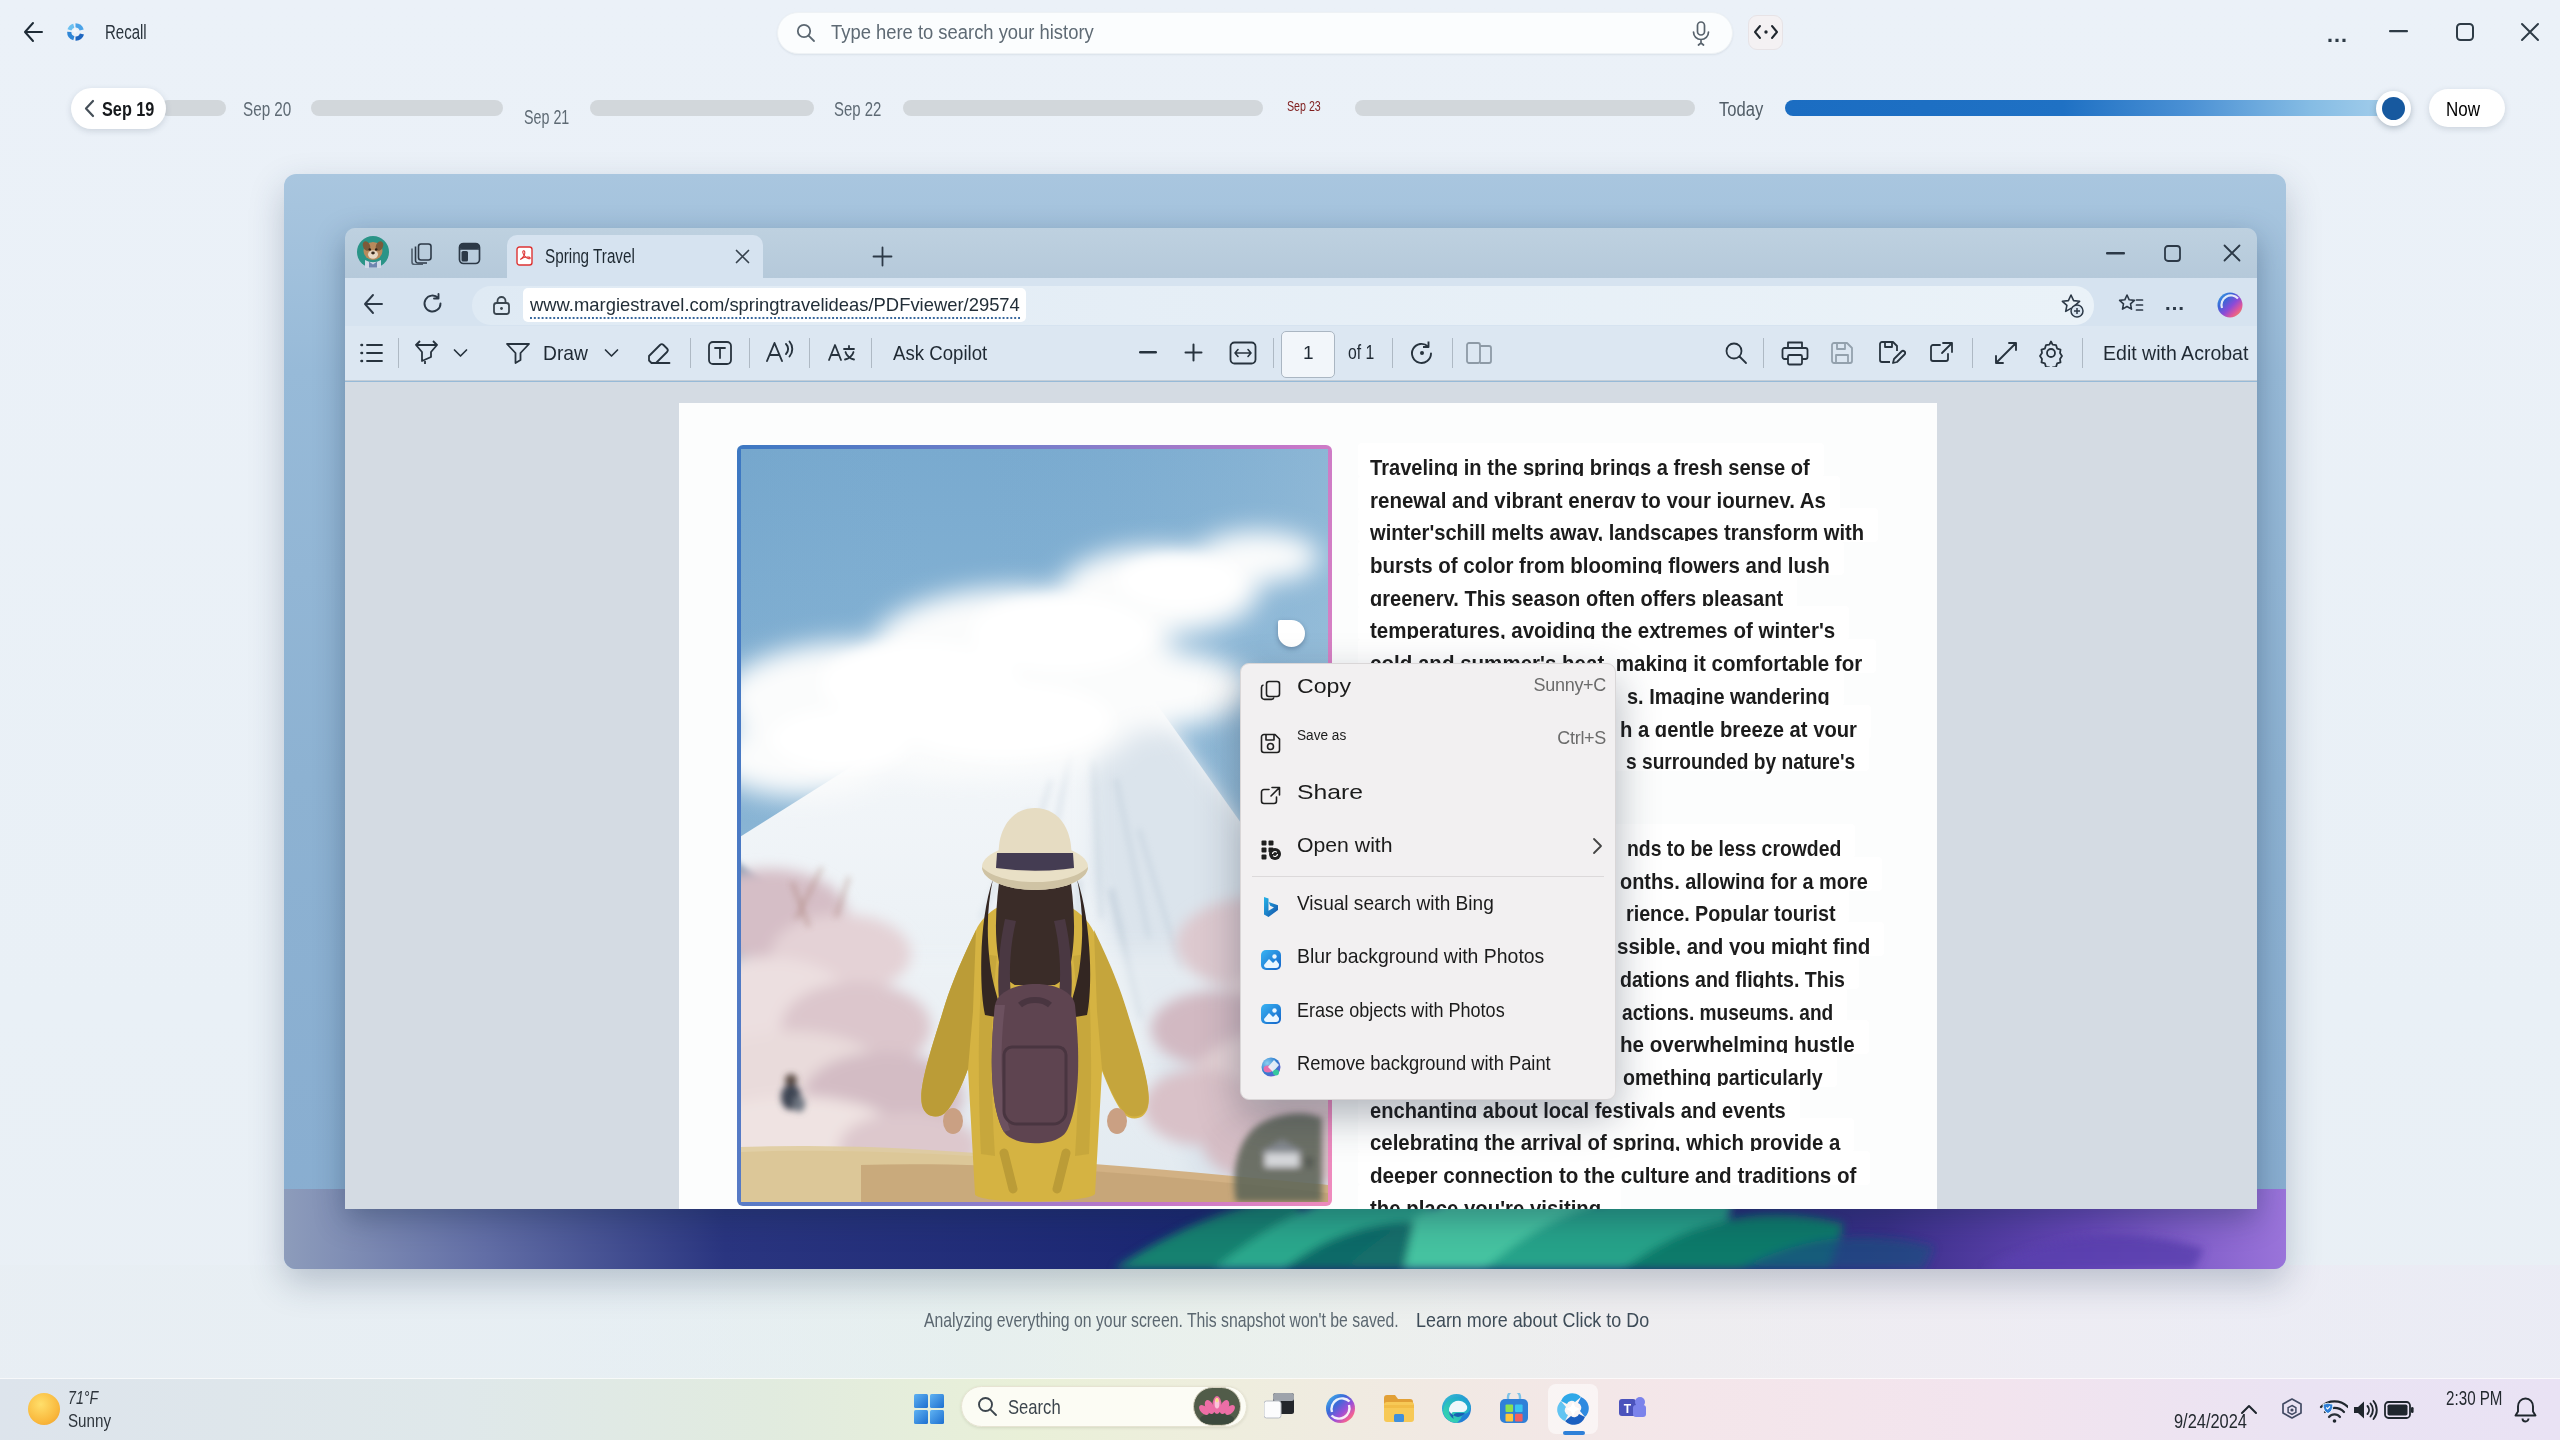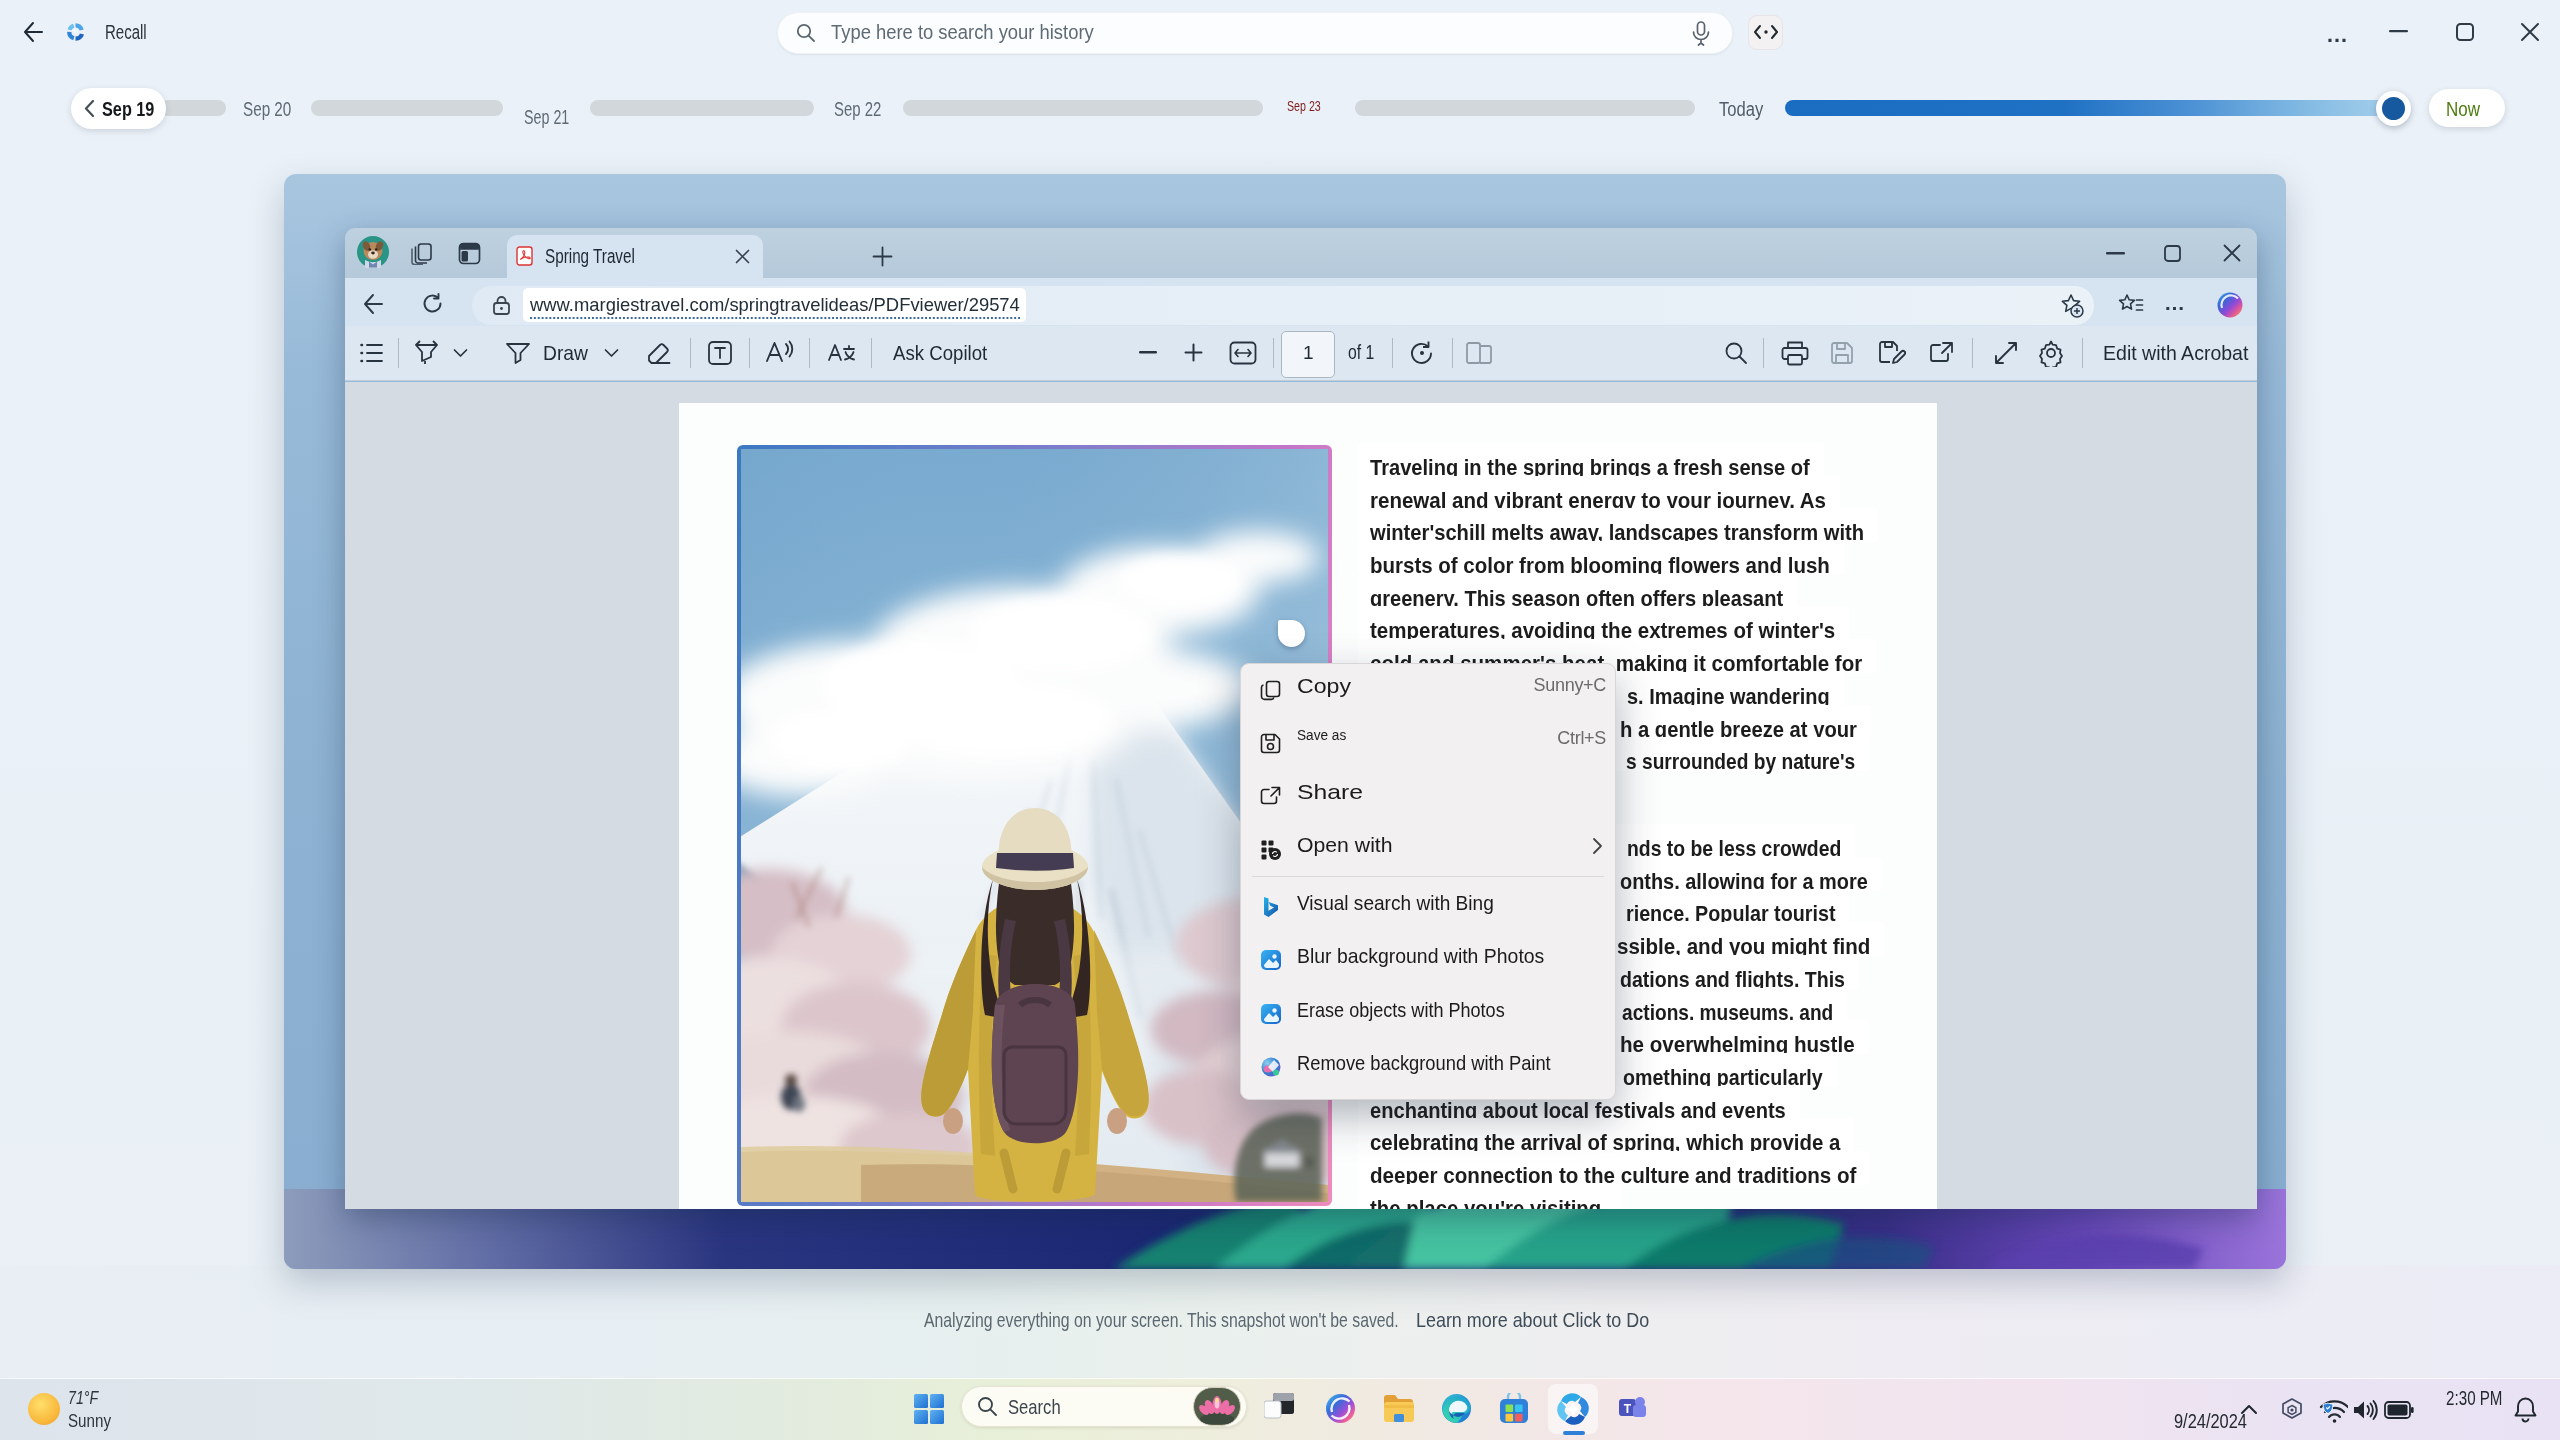--- a/index.html
+++ b/index.html
@@ -59,21 +59,21 @@
 <div class="abs" style="left:102px;top:98px;font-size:20px;color:#16191c;font-weight:bold;white-space:nowrap;"><span class="pm" style="display:inline-block;transform:scaleX(0.8125);transform-origin:0 50%;">Sep 19</span></div>
 <div class="abs" style="left:243px;top:98px;font-size:20px;color:#5e6a74;white-space:nowrap;"><span class="pm" style="display:inline-block;transform:scaleX(0.7619);transform-origin:0 50%;">Sep 20</span></div>
 <div class="abs" style="left:524px;top:98px;font-size:20px;color:#5e6a74;white-space:nowrap;margin-top:8px;"><span class="pm" style="display:inline-block;transform:scaleX(0.7143);transform-origin:0 50%;">Sep 21</span></div>
 <div class="abs" style="left:834px;top:98px;font-size:20px;color:#5e6a74;white-space:nowrap;"><span class="pm" style="display:inline-block;transform:scaleX(0.7460);transform-origin:0 50%;">Sep 22</span></div>
 <div class="abs" style="left:1287px;top:98px;font-size:14px;color:#7f1d1d;white-space:nowrap;"><span class="pm" style="display:inline-block;transform:scaleX(0.7619);transform-origin:0 50%;">Sep 23</span></div>
 <div class="abs" style="left:1719px;top:98px;font-size:20px;color:#515d67;white-space:nowrap;"><span class="pm" style="display:inline-block;transform:scaleX(0.8302);transform-origin:0 50%;">Today</span></div>
 <div class="abs" style="left:1785px;top:100px;width:618px;height:16px;border-radius:8px;background:linear-gradient(90deg,#1b6dc2 0%,#1f71c4 45%,#4a90d4 65%,#85bce4 85%,#a9d1ec 100%);"></div>
 <div class="abs" style="left:2376px;top:91px;width:35px;height:35px;background:#fff;border-radius:50%;box-shadow:0 2px 6px rgba(60,80,100,.35);"></div>
 <div class="abs" style="left:2382px;top:97px;width:23px;height:23px;background:#17599f;border-radius:50%;"></div>
 <div class="abs" style="left:2429px;top:89px;width:76px;height:38px;background:#fff;border-radius:19px;box-shadow:0 2px 6px rgba(60,80,100,.18);"></div>
-<div class="abs" style="left:2446px;top:98px;font-size:20px;color:#4d7c0f;white-space:nowrap;text-align:center;"><span class="pm" style="display:inline-block;transform:scaleX(0.8500);transform-origin:0 50%;">Now</span></div>
+<div class="abs" style="left:2446px;top:98px;font-size:20px;color:#000000;white-space:nowrap;text-align:center;"><span class="pm" style="display:inline-block;transform:scaleX(0.8500);transform-origin:0 50%;">Now</span></div>
 <div class="abs" style="left:284px;top:174px;width:2002px;height:1095px;border-radius:12px;overflow:hidden;box-shadow:0 14px 34px rgba(40,60,90,.25);">
  <div class="abs" style="left:0;top:0;width:2002px;height:1095px;background:linear-gradient(180deg,#a9c6df 0%,#97bad8 18%,#8db2d2 55%,#88add0 100%);"></div>
  <svg class="abs" style="left:0;top:1015px" width="2002" height="80" viewBox="0 0 2002 80" preserveAspectRatio="none">
   <defs>
    <linearGradient id="wpb" x1="0" y1="0" x2="1" y2="0">
      <stop offset="0" stop-color="#8d9cbb"></stop>
           <stop offset=".1" stop-color="#626ea6"></stop>
      <stop offset=".22" stop-color="#2a3580"></stop>
           <stop offset=".45" stop-color="#1b2773"></stop>
      <stop offset=".68" stop-color="#1c2673"></stop>

